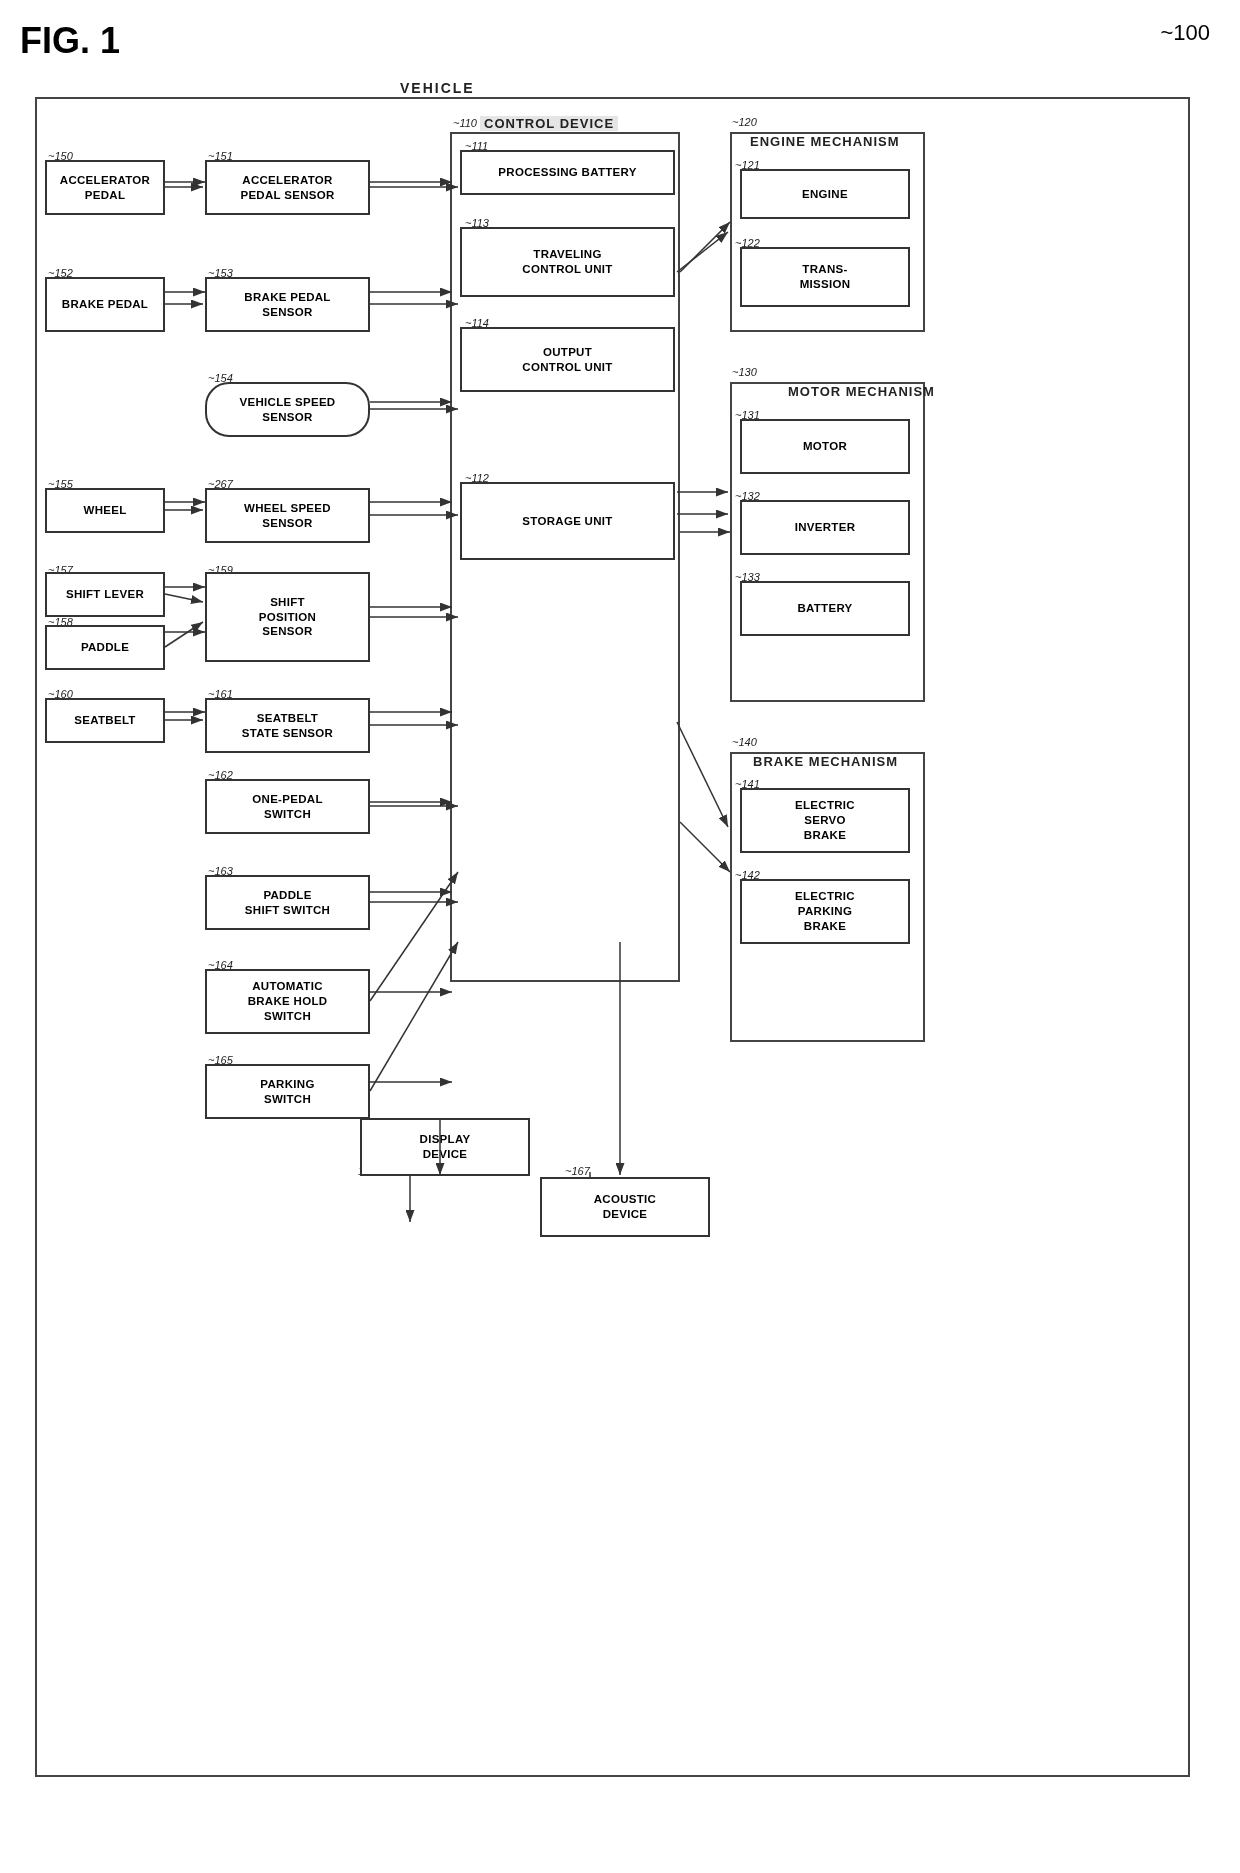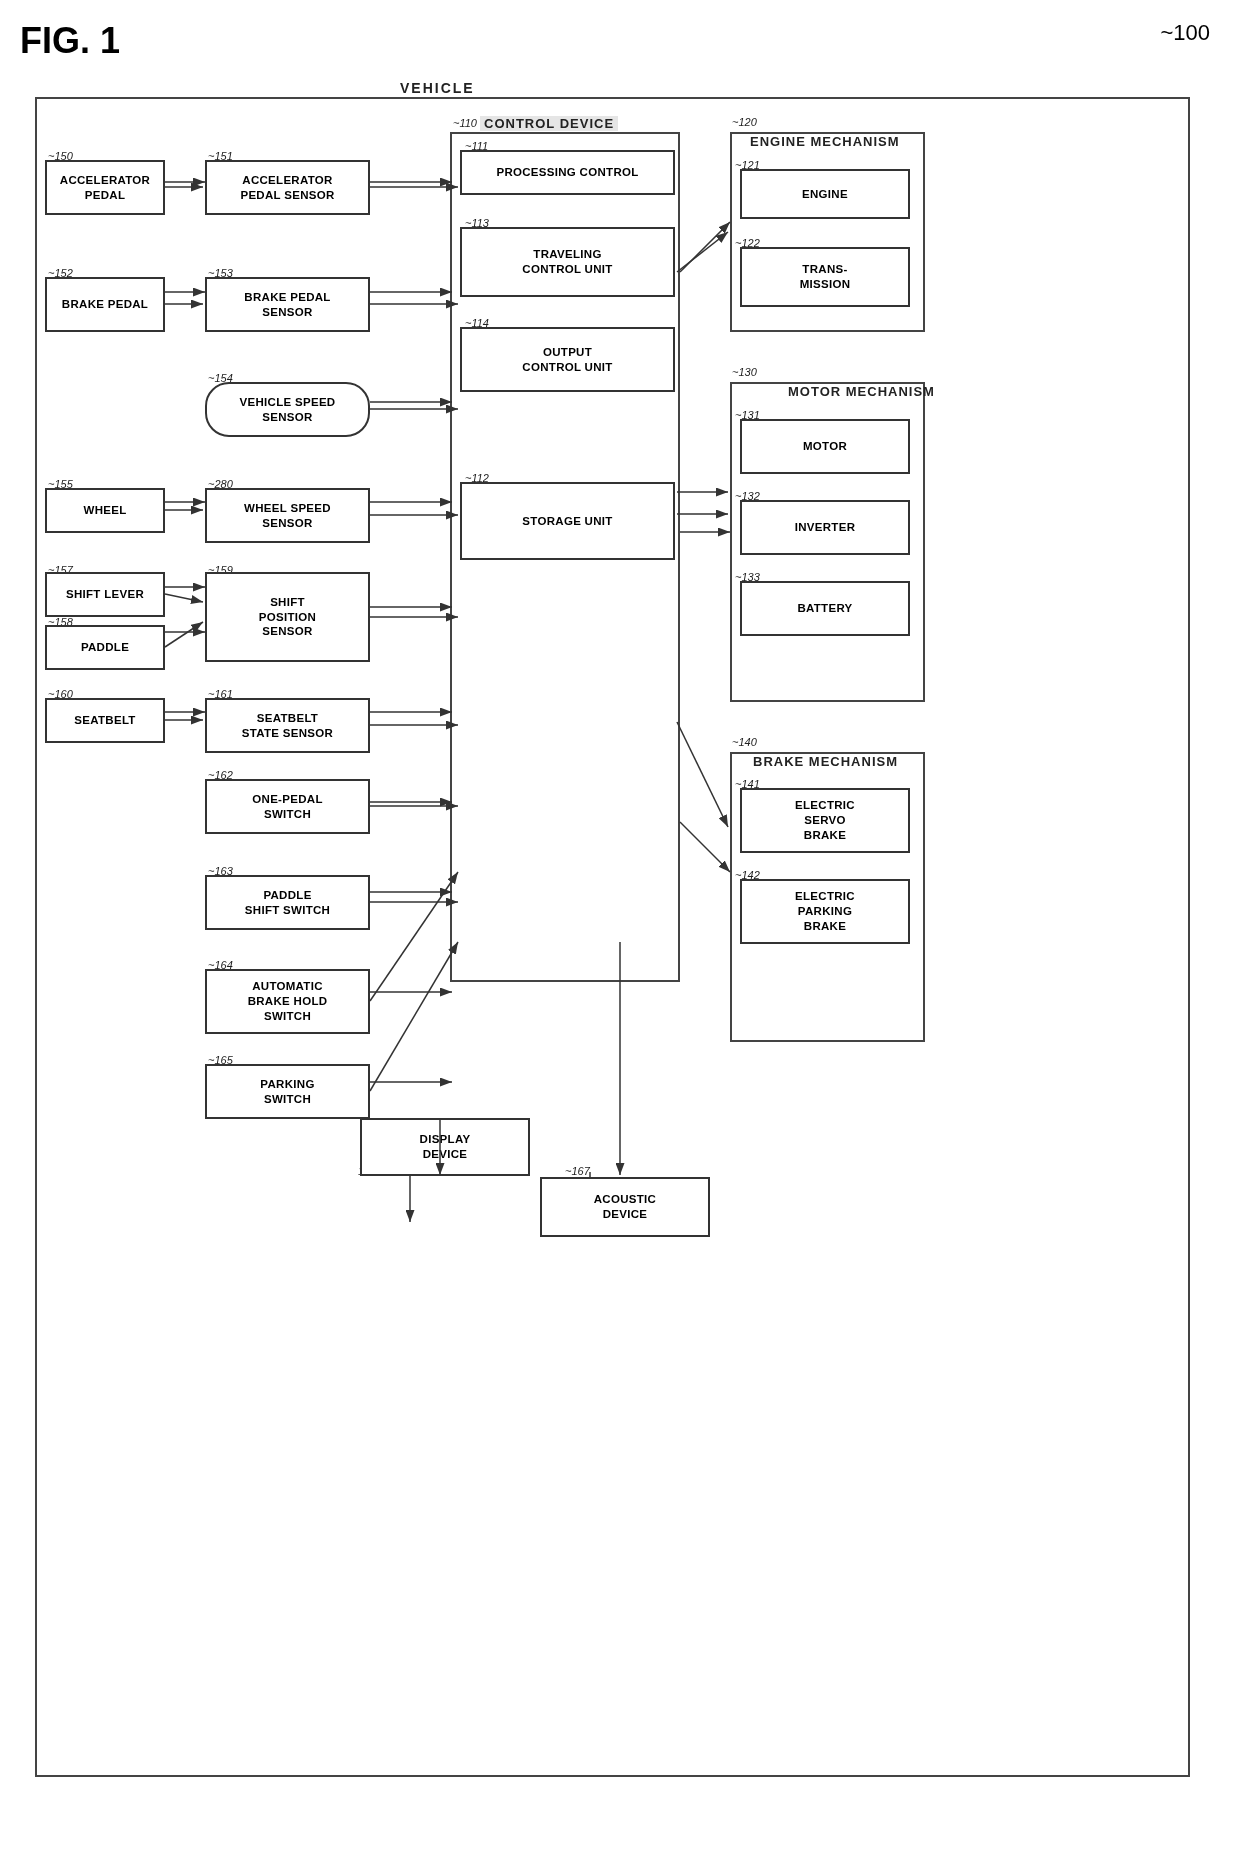--- a/index.html
+++ b/index.html
@@ -190,21 +190,21 @@
     <div class="abs-label" style="top:195px; left:188px;">~153</div>
     <div class="abs-box" style="top:205px; left:185px; width:165px; height:55px;">
       <span>BRAKE PEDAL<br>SENSOR</span>
     </div>
 
     <div class="abs-label" style="top:300px; left:188px;">~154</div>
     <div class="abs-box" style="top:310px; left:185px; width:165px; height:55px;border-radius:24px;">
       <span>VEHICLE SPEED<br>SENSOR</span>
     </div>
 
-    <div class="abs-label" style="top:406px; left:188px;">~280</div>
+    <div class="abs-label" style="top:406px; left:188px;">~267</div>
     <div class="abs-box" style="top:416px; left:185px; width:165px; height:55px;">
       <span>WHEEL SPEED<br>SENSOR</span>
     </div>
 
     <div class="abs-label" style="top:492px; left:188px;">~159</div>
     <div class="abs-box" style="top:500px; left:185px; width:165px; height:90px;">
       <span>SHIFT<br>POSITION<br>SENSOR</span>
     </div>
 
     <div class="abs-label" style="top:616px; left:188px;">~161</div>
@@ -227,21 +227,21 @@
       <span>AUTOMATIC<br>BRAKE HOLD<br>SWITCH</span>
     </div>
 
     <div class="abs-label" style="top:982px; left:188px;">~165</div>
     <div class="abs-box" style="top:992px; left:185px; width:165px; height:55px;">
       <span>PARKING<br>SWITCH</span>
     </div>
 
     <div class="abs-label" style="top:68px; left:445px; font-size:11px; font-style:italic;">~111</div>
     <div class="abs-box" style="top:78px; left:440px; width:215px; height:45px;">
-      <span>PROCESSING CONTROL</span>
+      <span>PROCESSING BATTERY</span>
     </div>
 
     <div class="abs-label" style="top:145px; left:445px; font-size:11px; font-style:italic;">~113</div>
     <div class="abs-box" style="top:155px; left:440px; width:215px; height:70px;">
       <span>TRAVELING<br>CONTROL UNIT</span>
     </div>
 
     <div class="abs-label" style="top:245px; left:445px; font-size:11px; font-style:italic;">~114</div>
     <div class="abs-box" style="top:255px; left:440px; width:215px; height:65px;">
       <span>OUTPUT<br>CONTROL UNIT</span>

